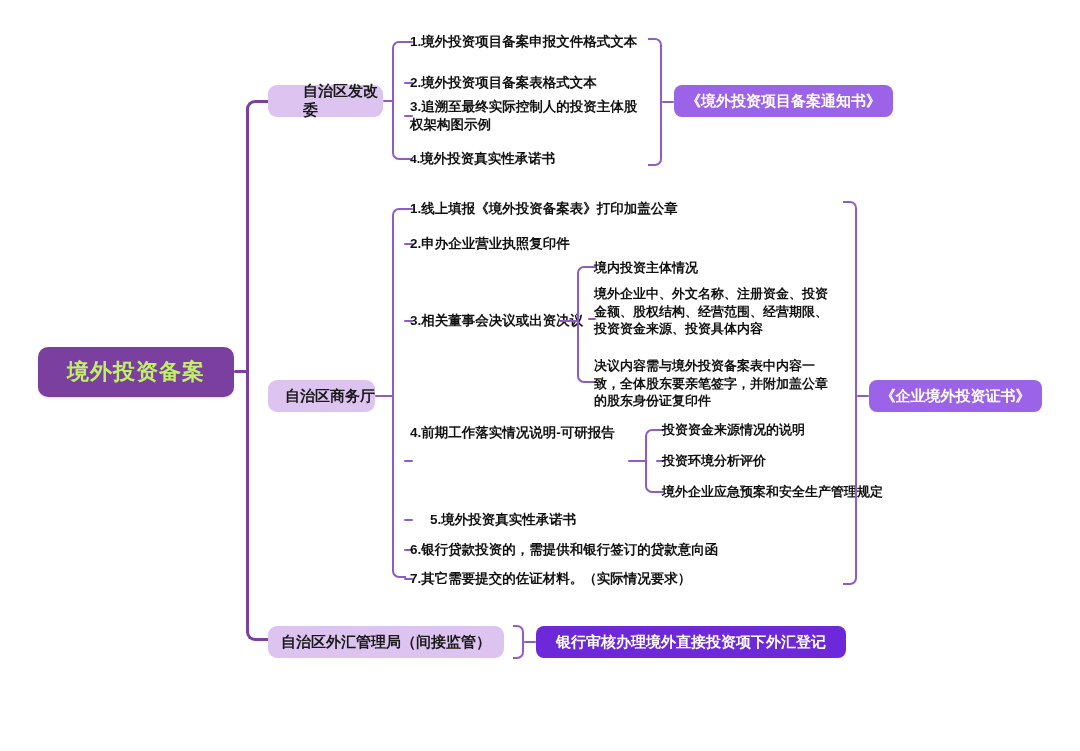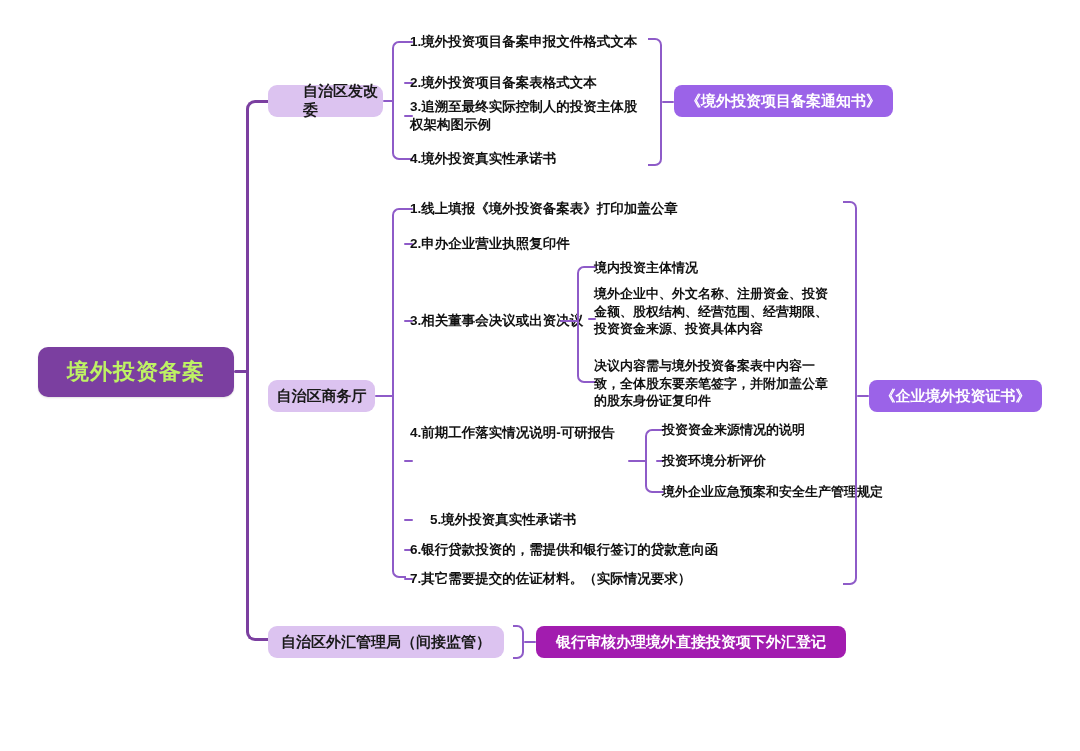--- a/index.html
+++ b/index.html
@@ -23,21 +23,21 @@
   .branch{
     background:#DCC3F0;color:#1a1a1a;
     border-radius:9px;
     font-weight:bold;font-size:15px;
   }
   .result{
     background:#9B63E8;color:#ffffff;
     border-radius:8px;
     font-weight:bold;font-size:15px;
   }
-  .result.deep{background:#a21caf;}
+  .result.deep{background:#6d28d9;}
 
   
   .leaf{
     position:absolute;color:#111111;
     font-weight:bold;font-size:13.5px;line-height:18px;
     box-sizing:border-box;
   }
   .leaf.sub{font-size:13px;line-height:17.5px;}
 
   
@@ -88,30 +88,30 @@
   <div class="conn br-right-thin" style="left:392px;top:41px;width:14px;height:119px;"></div>
 
   <div class="conn hline-thin" style="left:404px;top:41px;width:9px;"></div>
   <div class="conn hline-thin" style="left:404px;top:82px;width:9px;"></div>
   <div class="conn hline-thin" style="left:404px;top:115px;width:9px;"></div>
   <div class="conn hline-thin" style="left:404px;top:158px;width:9px;"></div>
 
   <div class="leaf" style="left:410px;top:33px;width:250px;">1.境外投资项目备案申报文件格式文本</div>
   <div class="leaf" style="left:410px;top:74px;width:250px;">2.境外投资项目备案表格式文本</div>
   <div class="leaf" style="left:410px;top:98px;width:238px;">3.追溯至最终实际控制人的投资主体股权架构图示例</div>
-  <div class="leaf" style="left:410px;top:150px;width:250px;">4.境外投资真实性承诺书</div>
+  <div class="leaf" style="left:410px;top:150px;width:250px;font-family:Liberation Serif, serif;">4.境外投资真实性承诺书</div>
 
   <div class="conn br-left-thin" style="left:648px;top:38px;width:14px;height:128px;"></div>
   <div class="conn hline-thin" style="left:662px;top:101px;width:12px;"></div>
 
   <div class="node result" style="left:674px;top:85px;width:219px;height:32px;align-items:center;">
     <span>《境外投资项目备案通知书》</span>
   </div>
 
-  <div class="node branch" style="left:268px;top:380px;width:107px;height:32px;">
+  <div class="node branch" style="left:268px;top:380px;width:107px;height:32px;justify-content:flex-end;">
     <span>自治区商务厅</span>
   </div>
 
   <div class="conn hline-thin" style="left:375px;top:395px;width:19px;"></div>
   <div class="conn br-right-thin" style="left:392px;top:208px;width:14px;height:370px;"></div>
 
   <div class="conn hline-thin" style="left:404px;top:208px;width:9px;"></div>
   <div class="conn hline-thin" style="left:404px;top:243px;width:9px;"></div>
   <div class="conn hline-thin" style="left:404px;top:320px;width:9px;"></div>
   <div class="conn hline-thin" style="left:404px;top:460px;width:9px;"></div>

